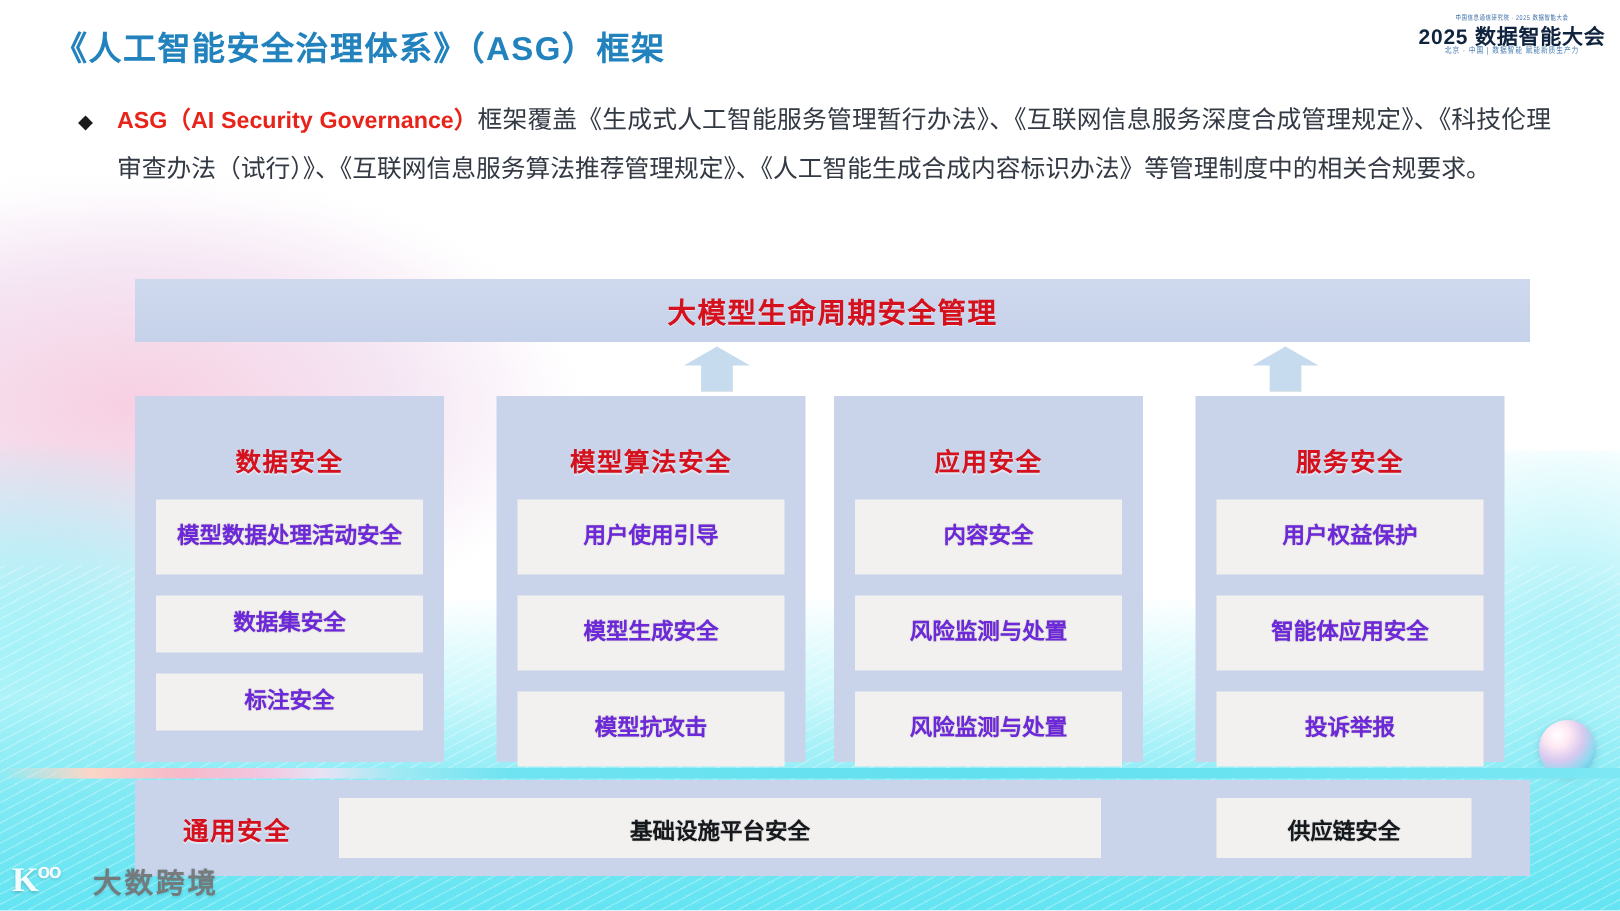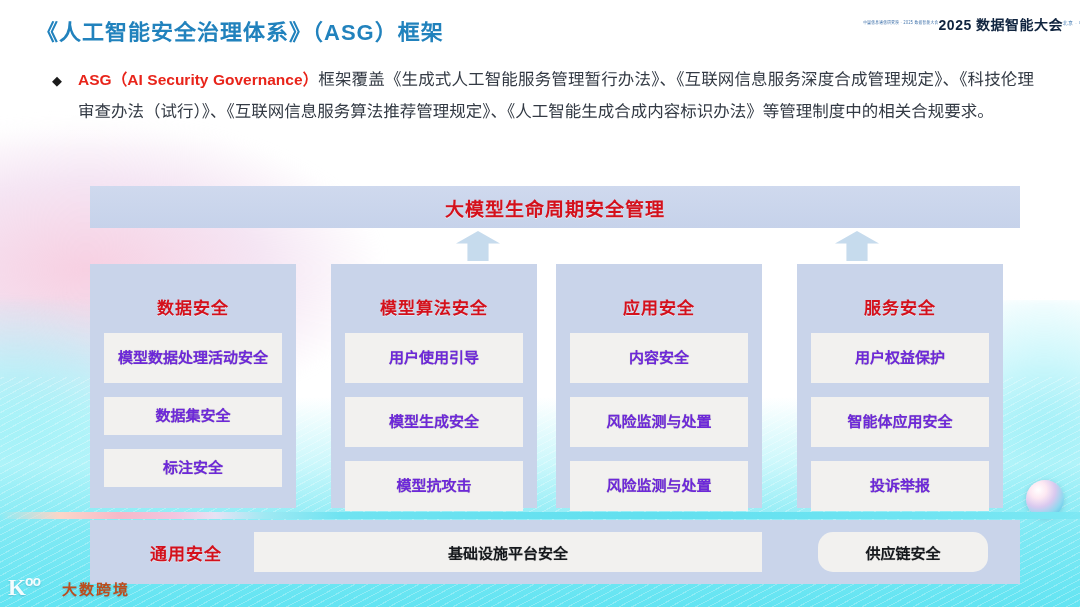--- a/index.html
+++ b/index.html
@@ -54,21 +54,21 @@
 
   
   .title{
     position:absolute;left:36px;top:14px;z-index:5;
     font-size:22px;font-weight:bold;color:#2182bd;letter-spacing:1px;
     text-shadow:0 1px 0 rgba(255,255,255,.7);
     white-space:nowrap;
   }
   .conf-logo{
     position:absolute;right:8px;top:4px;z-index:6;width:128px;height:40px;
-    display:flex;flex-direction:row;align-items:center;justify-content:center;
+    display:flex;flex-direction:column;align-items:center;justify-content:center;
     line-height:1;
   }
   .conf-sup{font-size:3.6px;color:#3b6ea8;letter-spacing:.4px;white-space:nowrap;transform:scaleY(1.3);}
   .conf-main{font-size:14px;font-weight:bold;color:#10243f;letter-spacing:.5px;white-space:nowrap;margin:2px 0 1px;}
   .conf-sub{font-size:4.5px;color:#4a7fb5;letter-spacing:.6px;white-space:nowrap;transform:scaleY(1.25);}
 
   
   .bullet-wrap{position:absolute;left:52px;top:64px;width:982px;z-index:5;display:flex;}
   .bullet-mark{
     width:26px;flex:0 0 26px;font-size:13px;color:#1a1a1a;line-height:30px;
@@ -140,47 +140,47 @@
       #7ae7f3 1060px,
       rgba(255,255,255,0) 1170px);
   }
 
   .band-bottom{
     position:absolute;left:0;top:334px;width:930px;height:64px;
     background:#c9d4ea;display:flex;align-items:center;
   }
   .band-bottom-label{
     width:136px;text-align:center;font-size:17px;font-weight:bold;color:#d4111c;
-    letter-spacing:1px;text-shadow:0 1px 0 rgba(255,255,255,.45);margin-left:28px;
+    letter-spacing:1px;text-shadow:0 1px 0 rgba(255,255,255,.45);
   }
   .bb-cell{
     background:#f2f1ef;display:flex;align-items:center;justify-content:center;
     font-size:15px;font-weight:bold;color:#15181c;height:40px;
     text-shadow:0 0 1px rgba(0,0,0,.25);
   }
   .bb-cell-wide{width:508px;}
-  .bb-cell-narrow{width:170px;margin-left:56px;border-radius:15px;}
+  .bb-cell-narrow{width:170px;margin-left:77px;}
 
   
   .watermark{
     position:absolute;left:8px;bottom:6px;z-index:7;
     display:flex;align-items:center;gap:8px;opacity:.92;
   }
   .wm-mark{position:relative;width:46px;height:26px;}
   .wm-k{
     position:absolute;left:0;top:1px;font-size:23px;font-weight:bold;color:#ffffff;
     font-family:"Liberation Serif","DejaVu Serif",serif;line-height:24px;
     text-shadow:0 1px 2px rgba(70,150,175,.55);
   }
   .wm-oo{
     position:absolute;left:17px;top:-1px;font-size:14px;font-weight:bold;color:#ffffff;
     letter-spacing:-1px;line-height:14px;text-shadow:0 1px 2px rgba(70,150,175,.55);
   }
   .wm-text{
-    font-size:15px;font-weight:bold;color:#c2410c;letter-spacing:2px;
+    font-size:19px;font-weight:bold;color:#737373;letter-spacing:2px;
     text-shadow:0 1px 2px rgba(70,150,175,.5);
   }
 </style>
 </head>
 <body>
 
 <div class="bg">
   <div class="bg-base"></div>
   <div class="bg-pink"></div>
   <div class="bg-cyan-left"></div>

